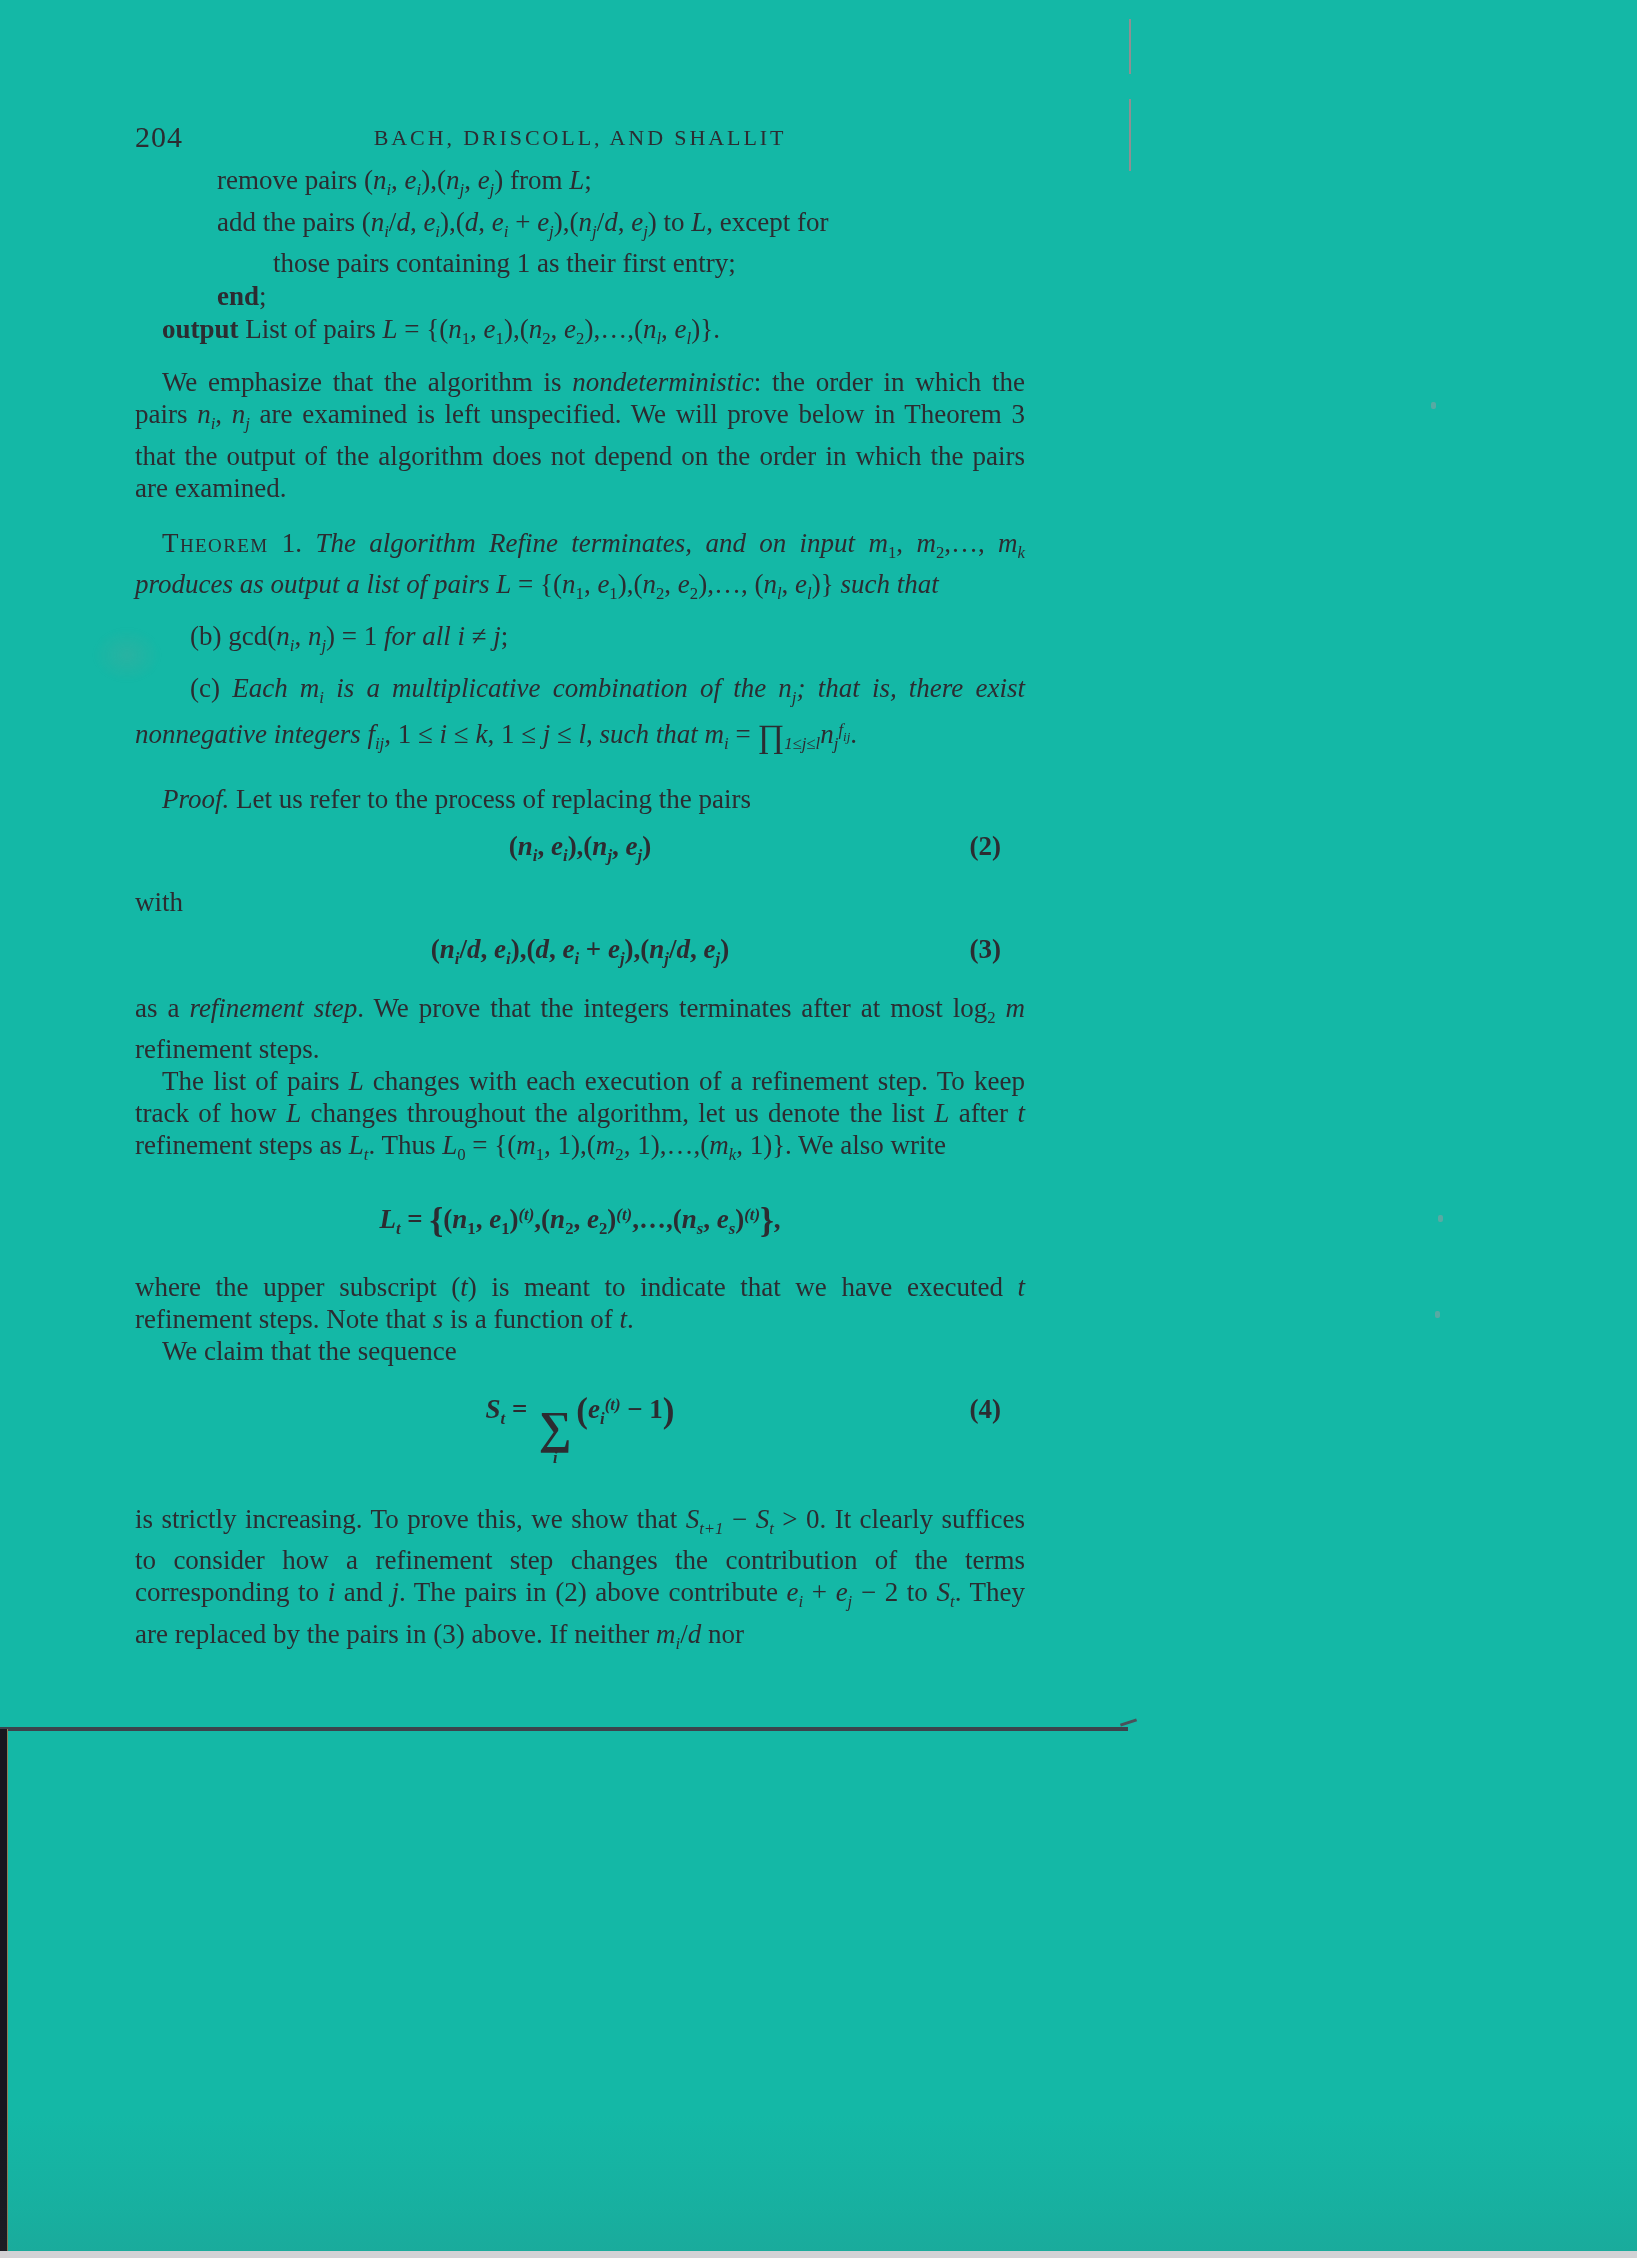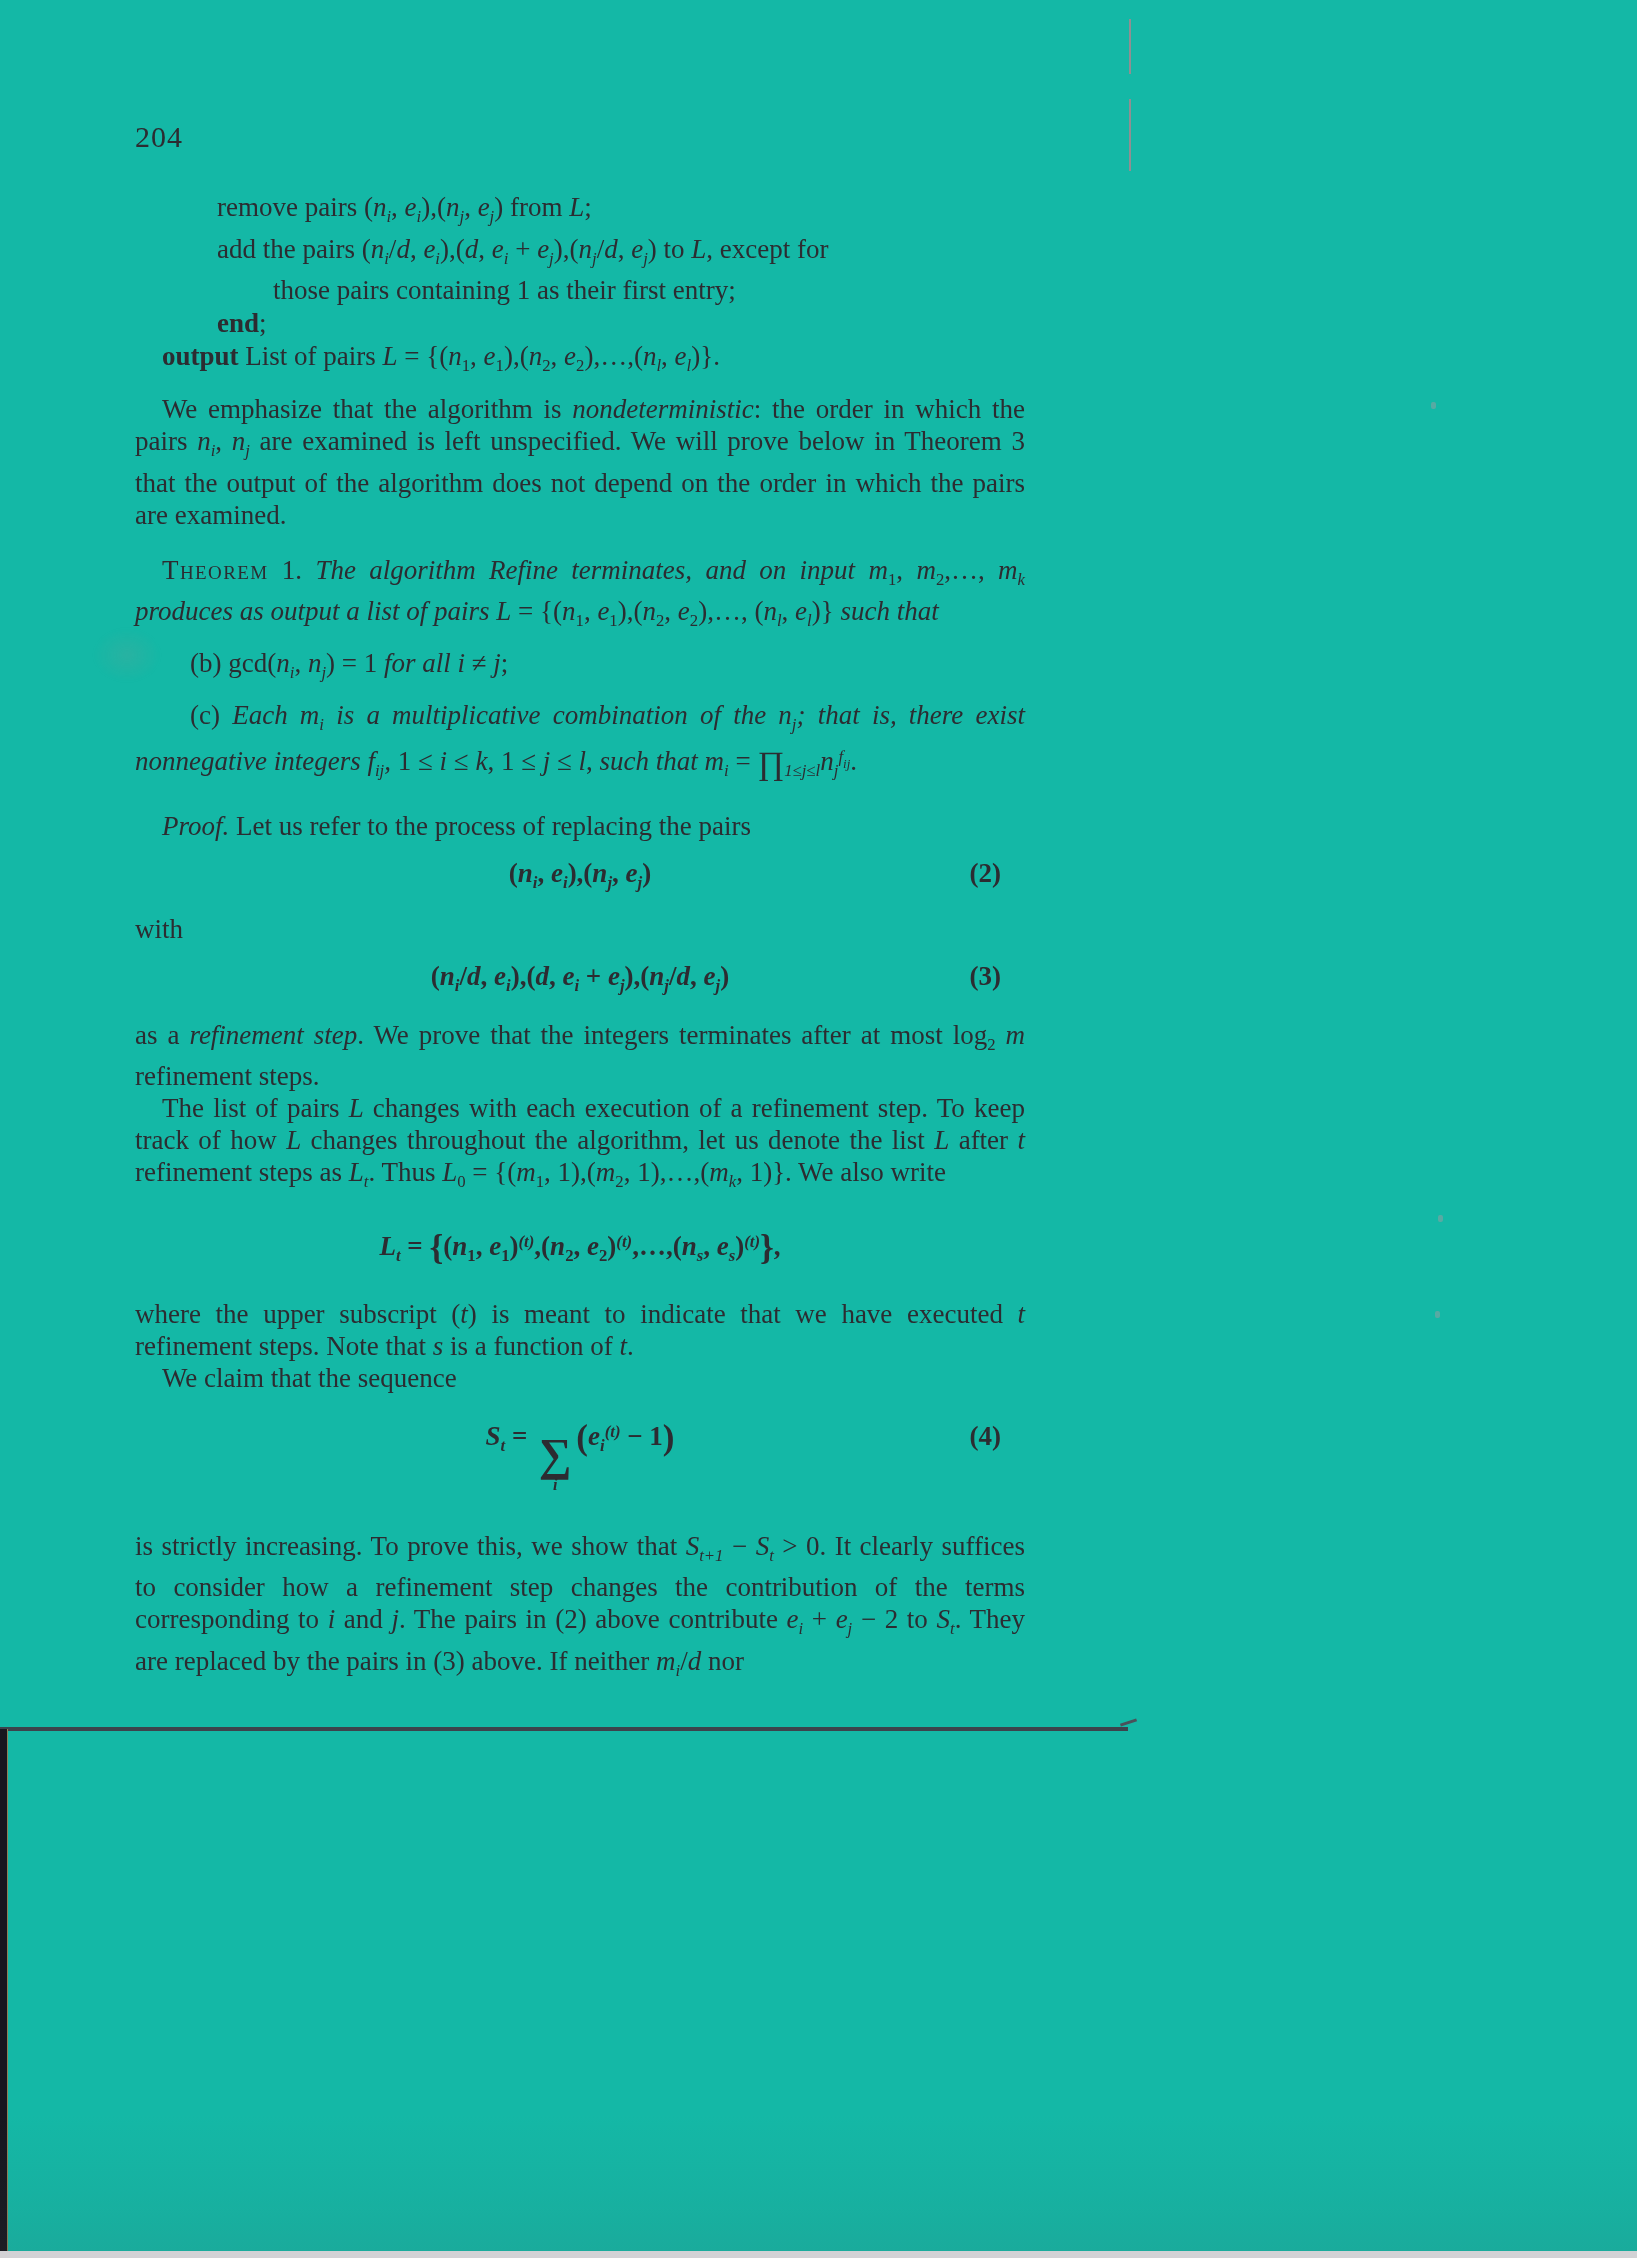--- a/index.html
+++ b/index.html
@@ -7,21 +7,21 @@
     position:relative; width:1638px; height:2258px;
     background:#14b8a6; overflow:hidden;
     font-family:"Liberation Serif", serif; color:#2c2c31;
   }
   
   .runhead { position:absolute; left:135px; top:120px; width:890px; height:39px; }
   .pagenum { position:absolute; left:0; top:0; font-size:30px; letter-spacing:1px; }
   .headtitle { position:absolute; left:0; right:0; top:4.8px; text-align:center;
     font-size:22px; letter-spacing:2.9px; }
   
-  .bodycol { position:absolute; left:135px; top:191px; width:890px;
+  .bodycol { position:absolute; left:135px; top:164px; width:890px;
     font-size:27px; line-height:32px; text-align:justify; }
   .alg-line { line-height:33px; text-align:left; white-space:nowrap; }
   .ind-a { padding-left:82px; }
   .ind-b { padding-left:138px; }
   .ind-c { padding-left:27px; }
   .para { margin:0; text-align:justify; }
   .indent { text-indent:27px; }
   .item { text-indent:55px; }
   .mt12{margin-top:11.6px}.mt13{margin-top:23px}.mt14{margin-top:13.5px}
   .mt11{margin-top:10.6px}.mt16{margin-top:15.4px}.mt15{margin-top:14.5px}
@@ -66,20 +66,21 @@
   .smudge { position:absolute; left:93px; top:628px; width:68px; height:54px;
     background:radial-gradient(ellipse at center, rgba(150,148,140,0.16), rgba(150,148,140,0) 70%); filter:blur(1.9px); }
 </style>
 </head>
 <body>
 
 <div class="page">
 
   <div class="runhead">
     <span class="pagenum">204</span>
+    <span class="headtitle">BACH, DRISCOLL, AND SHALLIT</span>
   </div>
 
   <div class="bodycol">
     <div class="alg">
       <div class="alg-line ind-a"><span>remove pairs (</span><span class="f-i">n</span><span class="f-i v-sub">i</span><span>, </span><span class="f-i">e</span><span class="f-i v-sub">i</span><span>),(</span><span class="f-i">n</span><span class="f-i v-sub">j</span><span>, </span><span class="f-i">e</span><span class="f-i v-sub">j</span><span>) from </span><span class="f-i">L</span><span>;</span></div>
       <div class="alg-line ind-a"><span>add the pairs (</span><span class="f-i">n</span><span class="f-i v-sub">i</span><span>/</span><span class="f-i">d</span><span>, </span><span class="f-i">e</span><span class="f-i v-sub">i</span><span>),(</span><span class="f-i">d</span><span>, </span><span class="f-i">e</span><span class="f-i v-sub">i</span><span> + </span><span class="f-i">e</span><span class="f-i v-sub">j</span><span>),(</span><span class="f-i">n</span><span class="f-i v-sub">j</span><span>/</span><span class="f-i">d</span><span>, </span><span class="f-i">e</span><span class="f-i v-sub">j</span><span>) to </span><span class="f-i">L</span><span>, except for</span></div>
       <div class="alg-line ind-b"><span>those pairs containing 1 as their first entry;</span></div>
       <div class="alg-line ind-a"><span class="f-b">end</span><span>;</span></div>
       <div class="alg-line ind-c"><span class="f-b">output</span><span> List of pairs </span><span class="f-i">L</span><span> = {(</span><span class="f-i">n</span><span class="v-sub">1</span><span>, </span><span class="f-i">e</span><span class="v-sub">1</span><span>),(</span><span class="f-i">n</span><span class="v-sub">2</span><span>, </span><span class="f-i">e</span><span class="v-sub">2</span><span>),…,(</span><span class="f-i">n</span><span class="f-i v-sub">l</span><span>, </span><span class="f-i">e</span><span class="f-i v-sub">l</span><span>)}.</span></div>
     </div>

